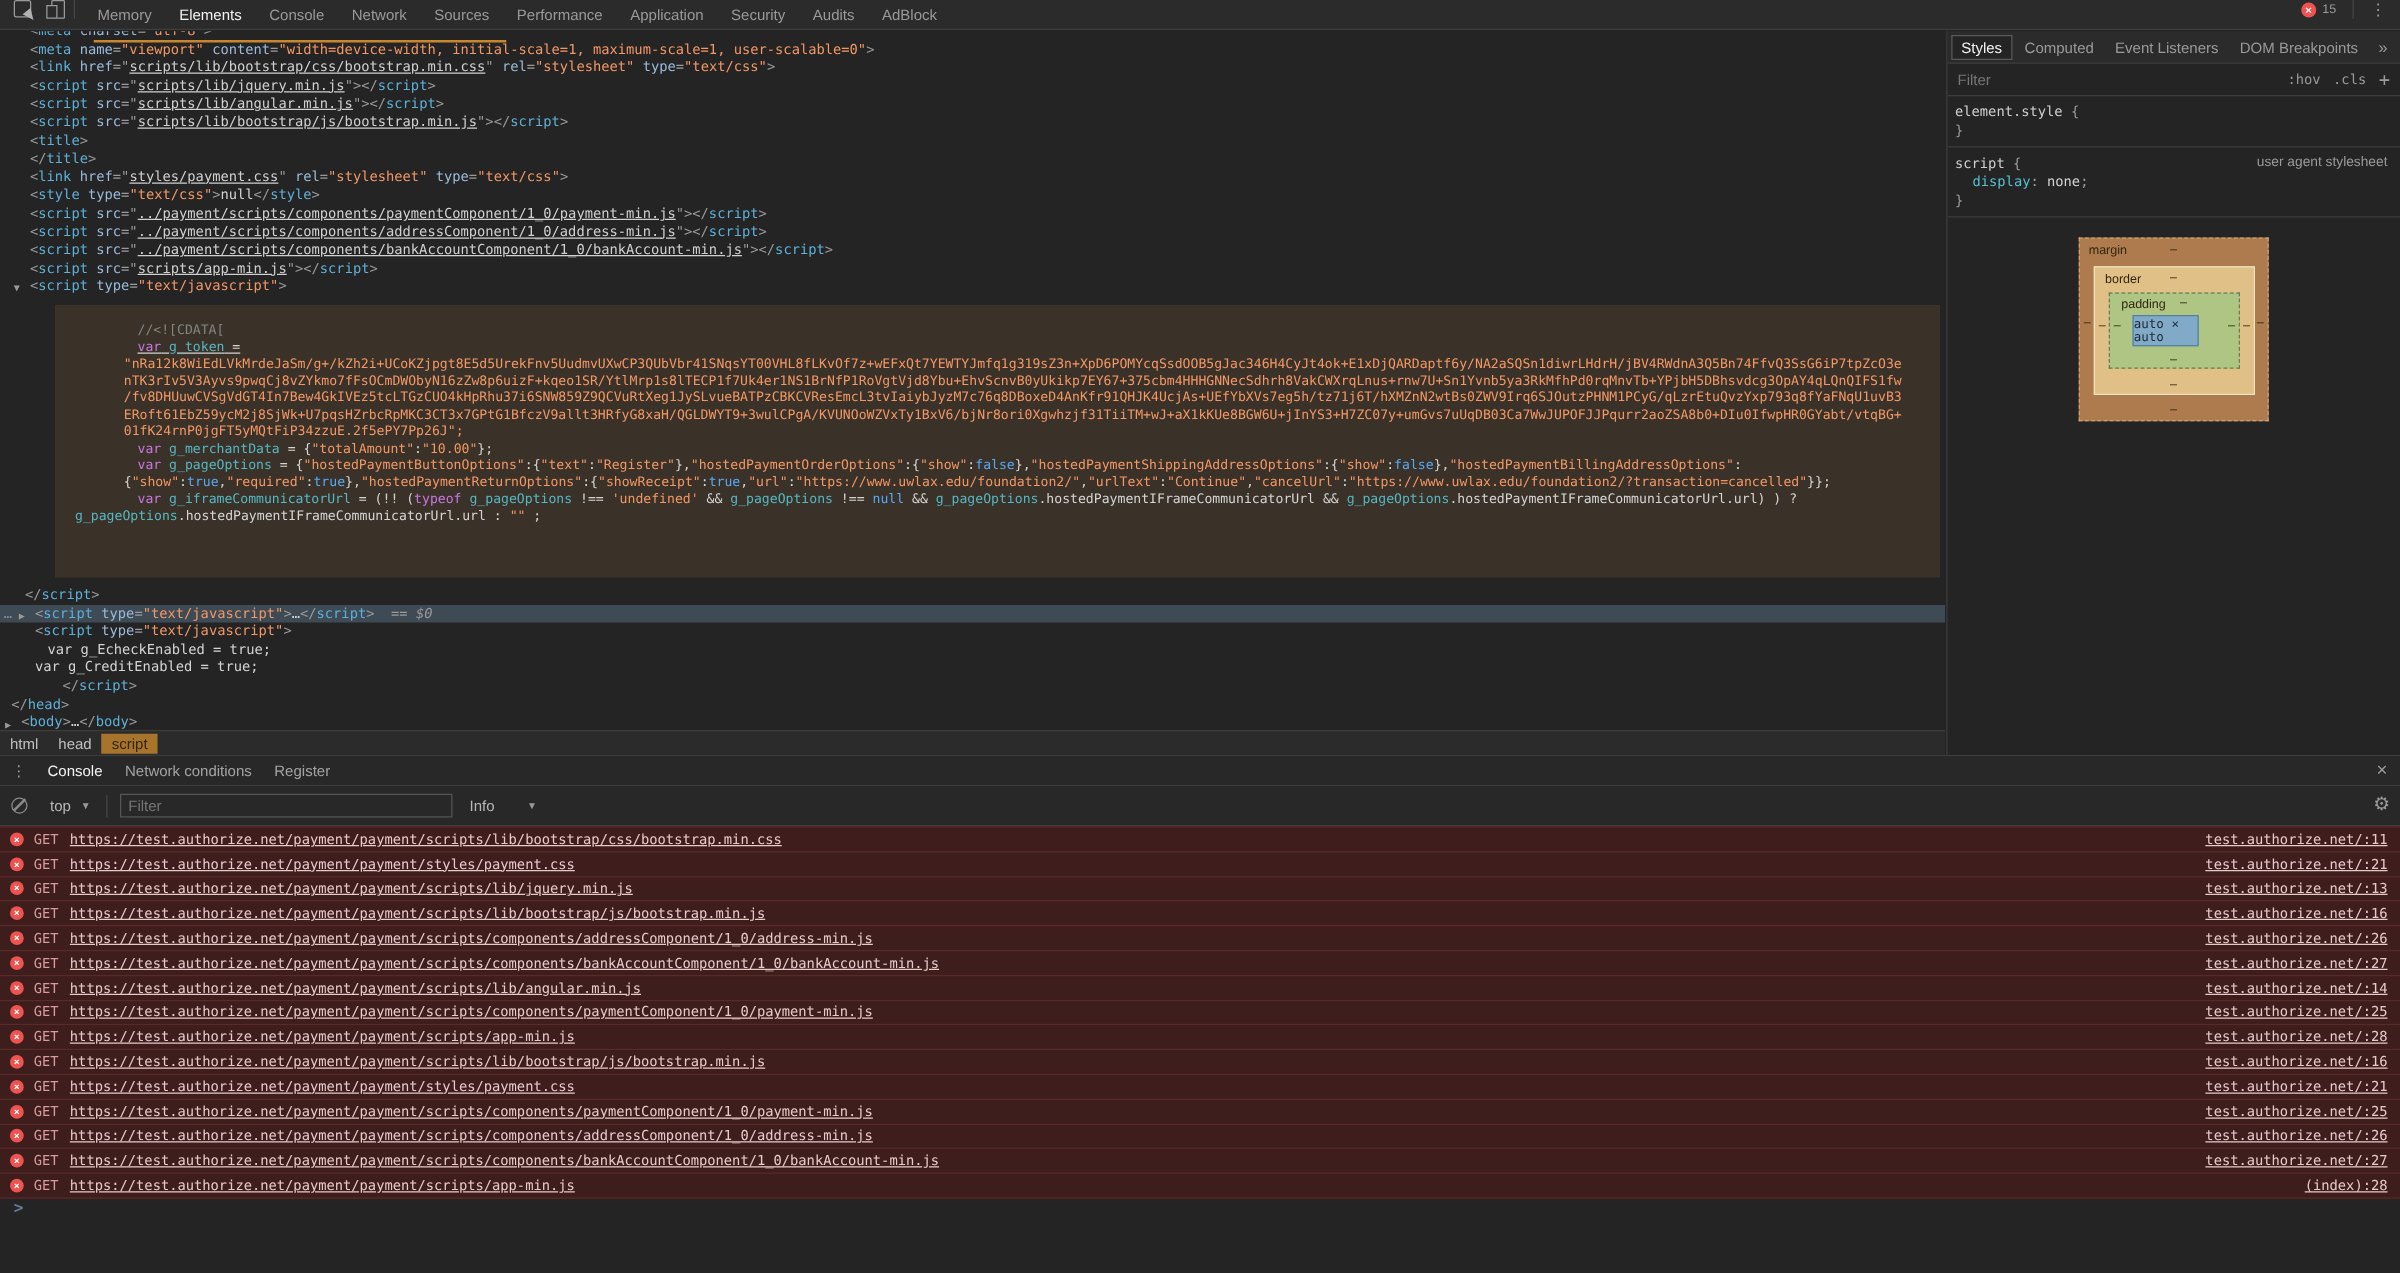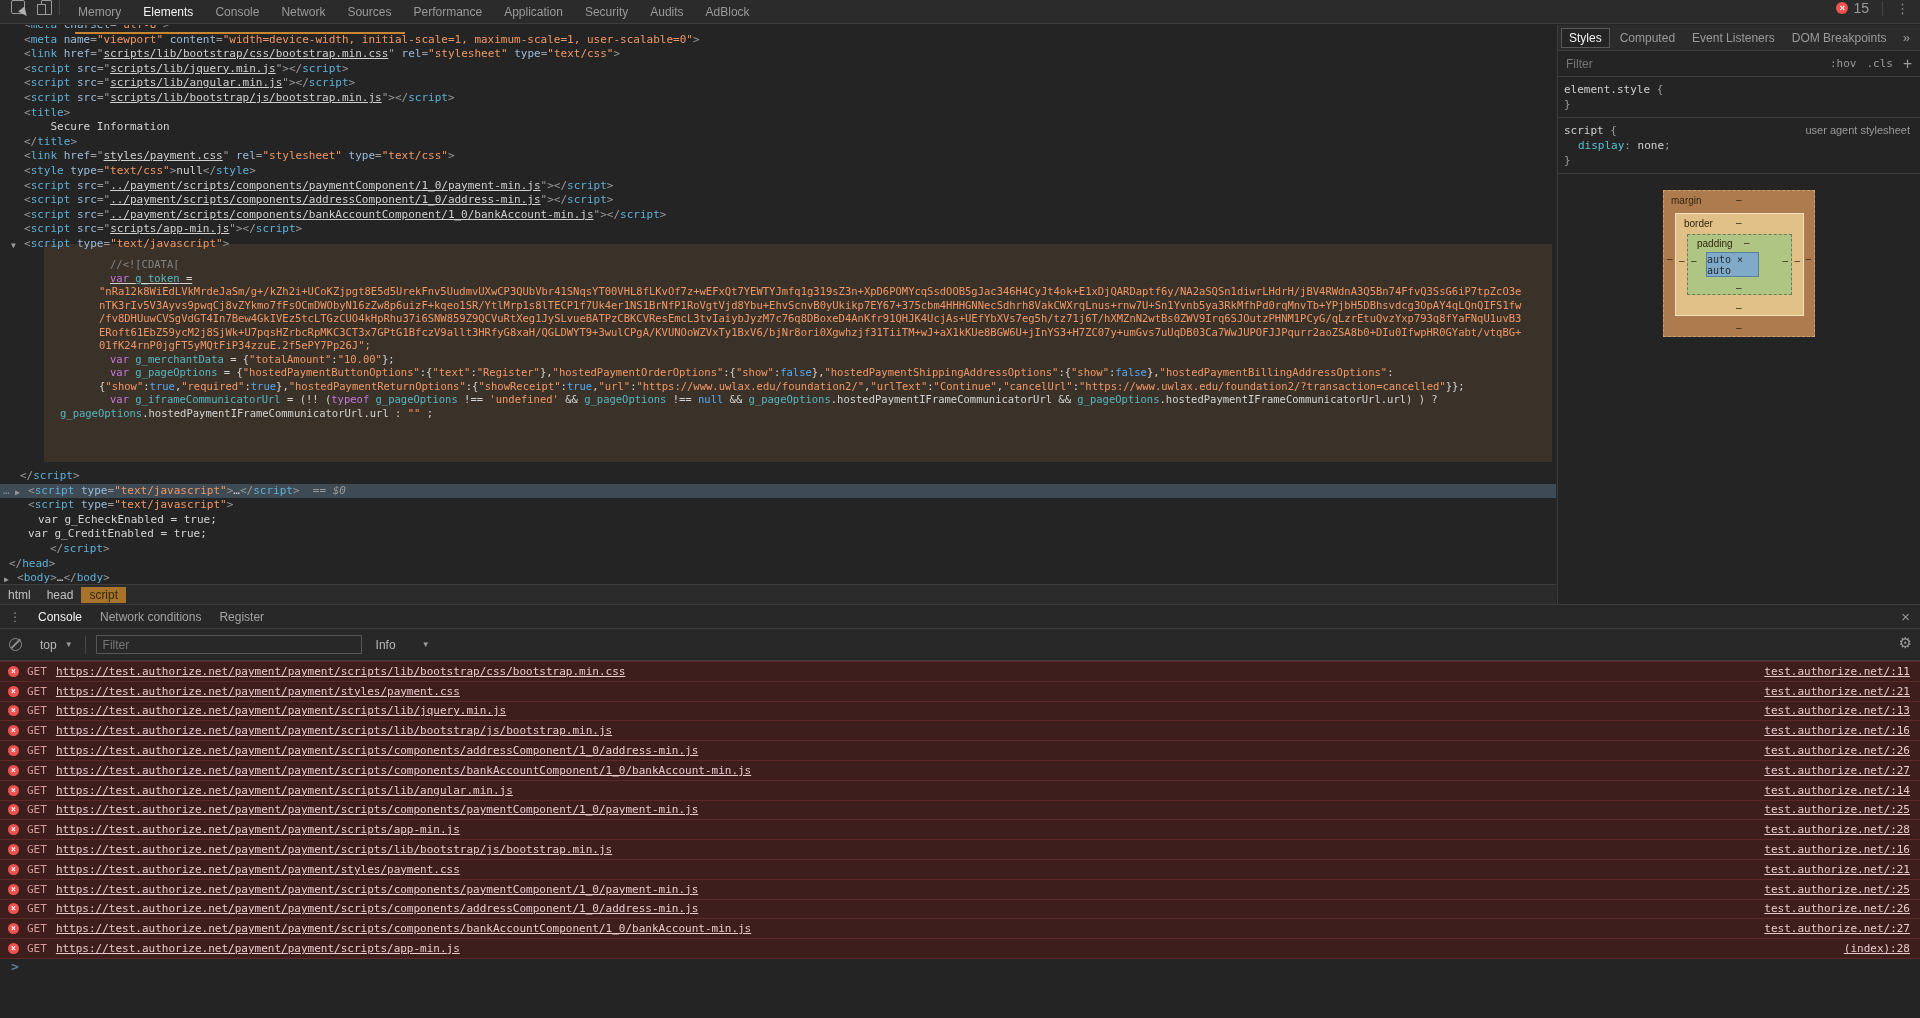--- a/index.html
+++ b/index.html
@@ -16,21 +16,21 @@
   .devicon{width:9px;height:13px;border:1px solid #9a9a9a;border-radius:1px;position:relative;margin-left:16px;flex:none}
   .devicon:before{content:"";position:absolute;left:-5px;bottom:-1px;width:7px;height:9px;background:#2b2b2b;border:1px solid #9a9a9a}
   .vsep{width:1px;height:15px;background:#454545;margin:0 7px;flex:none}
   #top-tabs{display:flex;height:24px}
   .top-tab{color:#9a9a9a;font-size:12px;line-height:24px;padding:0 11px;white-space:nowrap}
   .top-tab.sel{color:#f2f2f2}
   .top-right{margin-left:auto;display:flex;align-items:center}
   .err-badge{display:flex;align-items:center;gap:5px;margin-right:6px}
   .eic{width:12px;height:12px;border-radius:50%;background:#ef5350;color:#fff;font-size:9px;line-height:12px;
        text-align:center;font-weight:bold;flex:none}
-  .err-count{color:#9a9a9a;font-size:14px}
+  .err-count{color:#9a9a9a;font-size:10px}
   .kebab{color:#9a9a9a;font-size:13px;padding:0 12px 0 6px;letter-spacing:-1px}
 
   
   #elements{position:absolute;left:0;top:25px;width:1556px;height:579px;background:#242424}
   #code-area{position:absolute;left:0;top:0;right:0;bottom:20px;overflow:hidden;font-family:"DejaVu Sans Mono",monospace}
   .cl{position:relative;white-space:pre;font-size:11px;line-height:14.6px;height:14.6px;color:#d4d4d4}
   .cl.blank{padding:0}
   .cl.sel{background:#3e4a54}
   .cl .arrow{position:absolute;top:2px;font-size:8px;color:#9a9a9a}
   .cl .dots{position:absolute;left:3px;top:0;color:#8a8a8a}
@@ -138,21 +138,20 @@
     <div id="flash"></div>
     <div id="block-bg"></div>
     <div id="head-lines">
         <div class="cl" style="padding-left: 24px;"><span class="s-p">&lt;</span><span class="s-tag">meta</span><span class="s-attr"> charset</span><span class="s-p">=</span><span class="s-val">"utf-8"</span><span class="s-p">&gt;</span></div>
         <div class="cl" style="padding-left: 24px;"><span class="s-p">&lt;</span><span class="s-tag">meta</span><span class="s-attr"> name</span><span class="s-p">=</span><span class="s-val">"viewport"</span><span class="s-attr"> content</span><span class="s-p">=</span><span class="s-val">"width=device-width, initial-scale=1, maximum-scale=1, user-scalable=0"</span><span class="s-p">&gt;</span></div>
         <div class="cl" style="padding-left: 24px;"><span class="s-p">&lt;</span><span class="s-tag">link</span><span class="s-attr"> href</span><span class="s-p">="</span><span class="s-link">scripts/lib/bootstrap/css/bootstrap.min.css</span><span class="s-p">"</span><span class="s-attr"> rel</span><span class="s-p">=</span><span class="s-val">"stylesheet"</span><span class="s-attr"> type</span><span class="s-p">=</span><span class="s-val">"text/css"</span><span class="s-p">&gt;</span></div>
         <div class="cl" style="padding-left: 24px;"><span class="s-p">&lt;</span><span class="s-tag">script</span><span class="s-attr"> src</span><span class="s-p">="</span><span class="s-link">scripts/lib/jquery.min.js</span><span class="s-p">"&gt;</span><span class="s-p">&lt;/</span><span class="s-tag">script</span><span class="s-p">&gt;</span></div>
         <div class="cl" style="padding-left: 24px;"><span class="s-p">&lt;</span><span class="s-tag">script</span><span class="s-attr"> src</span><span class="s-p">="</span><span class="s-link">scripts/lib/angular.min.js</span><span class="s-p">"&gt;</span><span class="s-p">&lt;/</span><span class="s-tag">script</span><span class="s-p">&gt;</span></div>
         <div class="cl" style="padding-left: 24px;"><span class="s-p">&lt;</span><span class="s-tag">script</span><span class="s-attr"> src</span><span class="s-p">="</span><span class="s-link">scripts/lib/bootstrap/js/bootstrap.min.js</span><span class="s-p">"&gt;</span><span class="s-p">&lt;/</span><span class="s-tag">script</span><span class="s-p">&gt;</span></div>
         <div class="cl" style="padding-left: 24px;"><span class="s-p">&lt;</span><span class="s-tag">title</span><span class="s-p">&gt;</span></div>
-        <div class="cl" style="padding-left: 24px;"><span class="s-txt">    Secure Information</span></div>
         <div class="cl" style="padding-left: 24px;"><span class="s-p">&lt;/</span><span class="s-tag">title</span><span class="s-p">&gt;</span></div>
         <div class="cl" style="padding-left: 24px;"><span class="s-p">&lt;</span><span class="s-tag">link</span><span class="s-attr"> href</span><span class="s-p">="</span><span class="s-link">styles/payment.css</span><span class="s-p">"</span><span class="s-attr"> rel</span><span class="s-p">=</span><span class="s-val">"stylesheet"</span><span class="s-attr"> type</span><span class="s-p">=</span><span class="s-val">"text/css"</span><span class="s-p">&gt;</span></div>
         <div class="cl" style="padding-left: 24px;"><span class="s-p">&lt;</span><span class="s-tag">style</span><span class="s-attr"> type</span><span class="s-p">=</span><span class="s-val">"text/css"</span><span class="s-p">&gt;</span><span class="s-txt">null</span><span class="s-p">&lt;/</span><span class="s-tag">style</span><span class="s-p">&gt;</span></div>
         <div class="cl" style="padding-left: 24px;"><span class="s-p">&lt;</span><span class="s-tag">script</span><span class="s-attr"> src</span><span class="s-p">="</span><span class="s-link">../payment/scripts/components/paymentComponent/1_0/payment-min.js</span><span class="s-p">"&gt;</span><span class="s-p">&lt;/</span><span class="s-tag">script</span><span class="s-p">&gt;</span></div>
         <div class="cl" style="padding-left: 24px;"><span class="s-p">&lt;</span><span class="s-tag">script</span><span class="s-attr"> src</span><span class="s-p">="</span><span class="s-link">../payment/scripts/components/addressComponent/1_0/address-min.js</span><span class="s-p">"&gt;</span><span class="s-p">&lt;/</span><span class="s-tag">script</span><span class="s-p">&gt;</span></div>
         <div class="cl" style="padding-left: 24px;"><span class="s-p">&lt;</span><span class="s-tag">script</span><span class="s-attr"> src</span><span class="s-p">="</span><span class="s-link">../payment/scripts/components/bankAccountComponent/1_0/bankAccount-min.js</span><span class="s-p">"&gt;</span><span class="s-p">&lt;/</span><span class="s-tag">script</span><span class="s-p">&gt;</span></div>
         <div class="cl" style="padding-left: 24px;"><span class="s-p">&lt;</span><span class="s-tag">script</span><span class="s-attr"> src</span><span class="s-p">="</span><span class="s-link">scripts/app-min.js</span><span class="s-p">"&gt;</span><span class="s-p">&lt;/</span><span class="s-tag">script</span><span class="s-p">&gt;</span></div>
         <div class="cl" style="padding-left: 24px;"><span class="arrow" style="left: 11px;">▼</span><span class="s-p">&lt;</span><span class="s-tag">script</span><span class="s-attr"> type</span><span class="s-p">=</span><span class="s-val">"text/javascript"</span><span class="s-p">&gt;</span></div>
       </div>
     <div id="block-lines">

